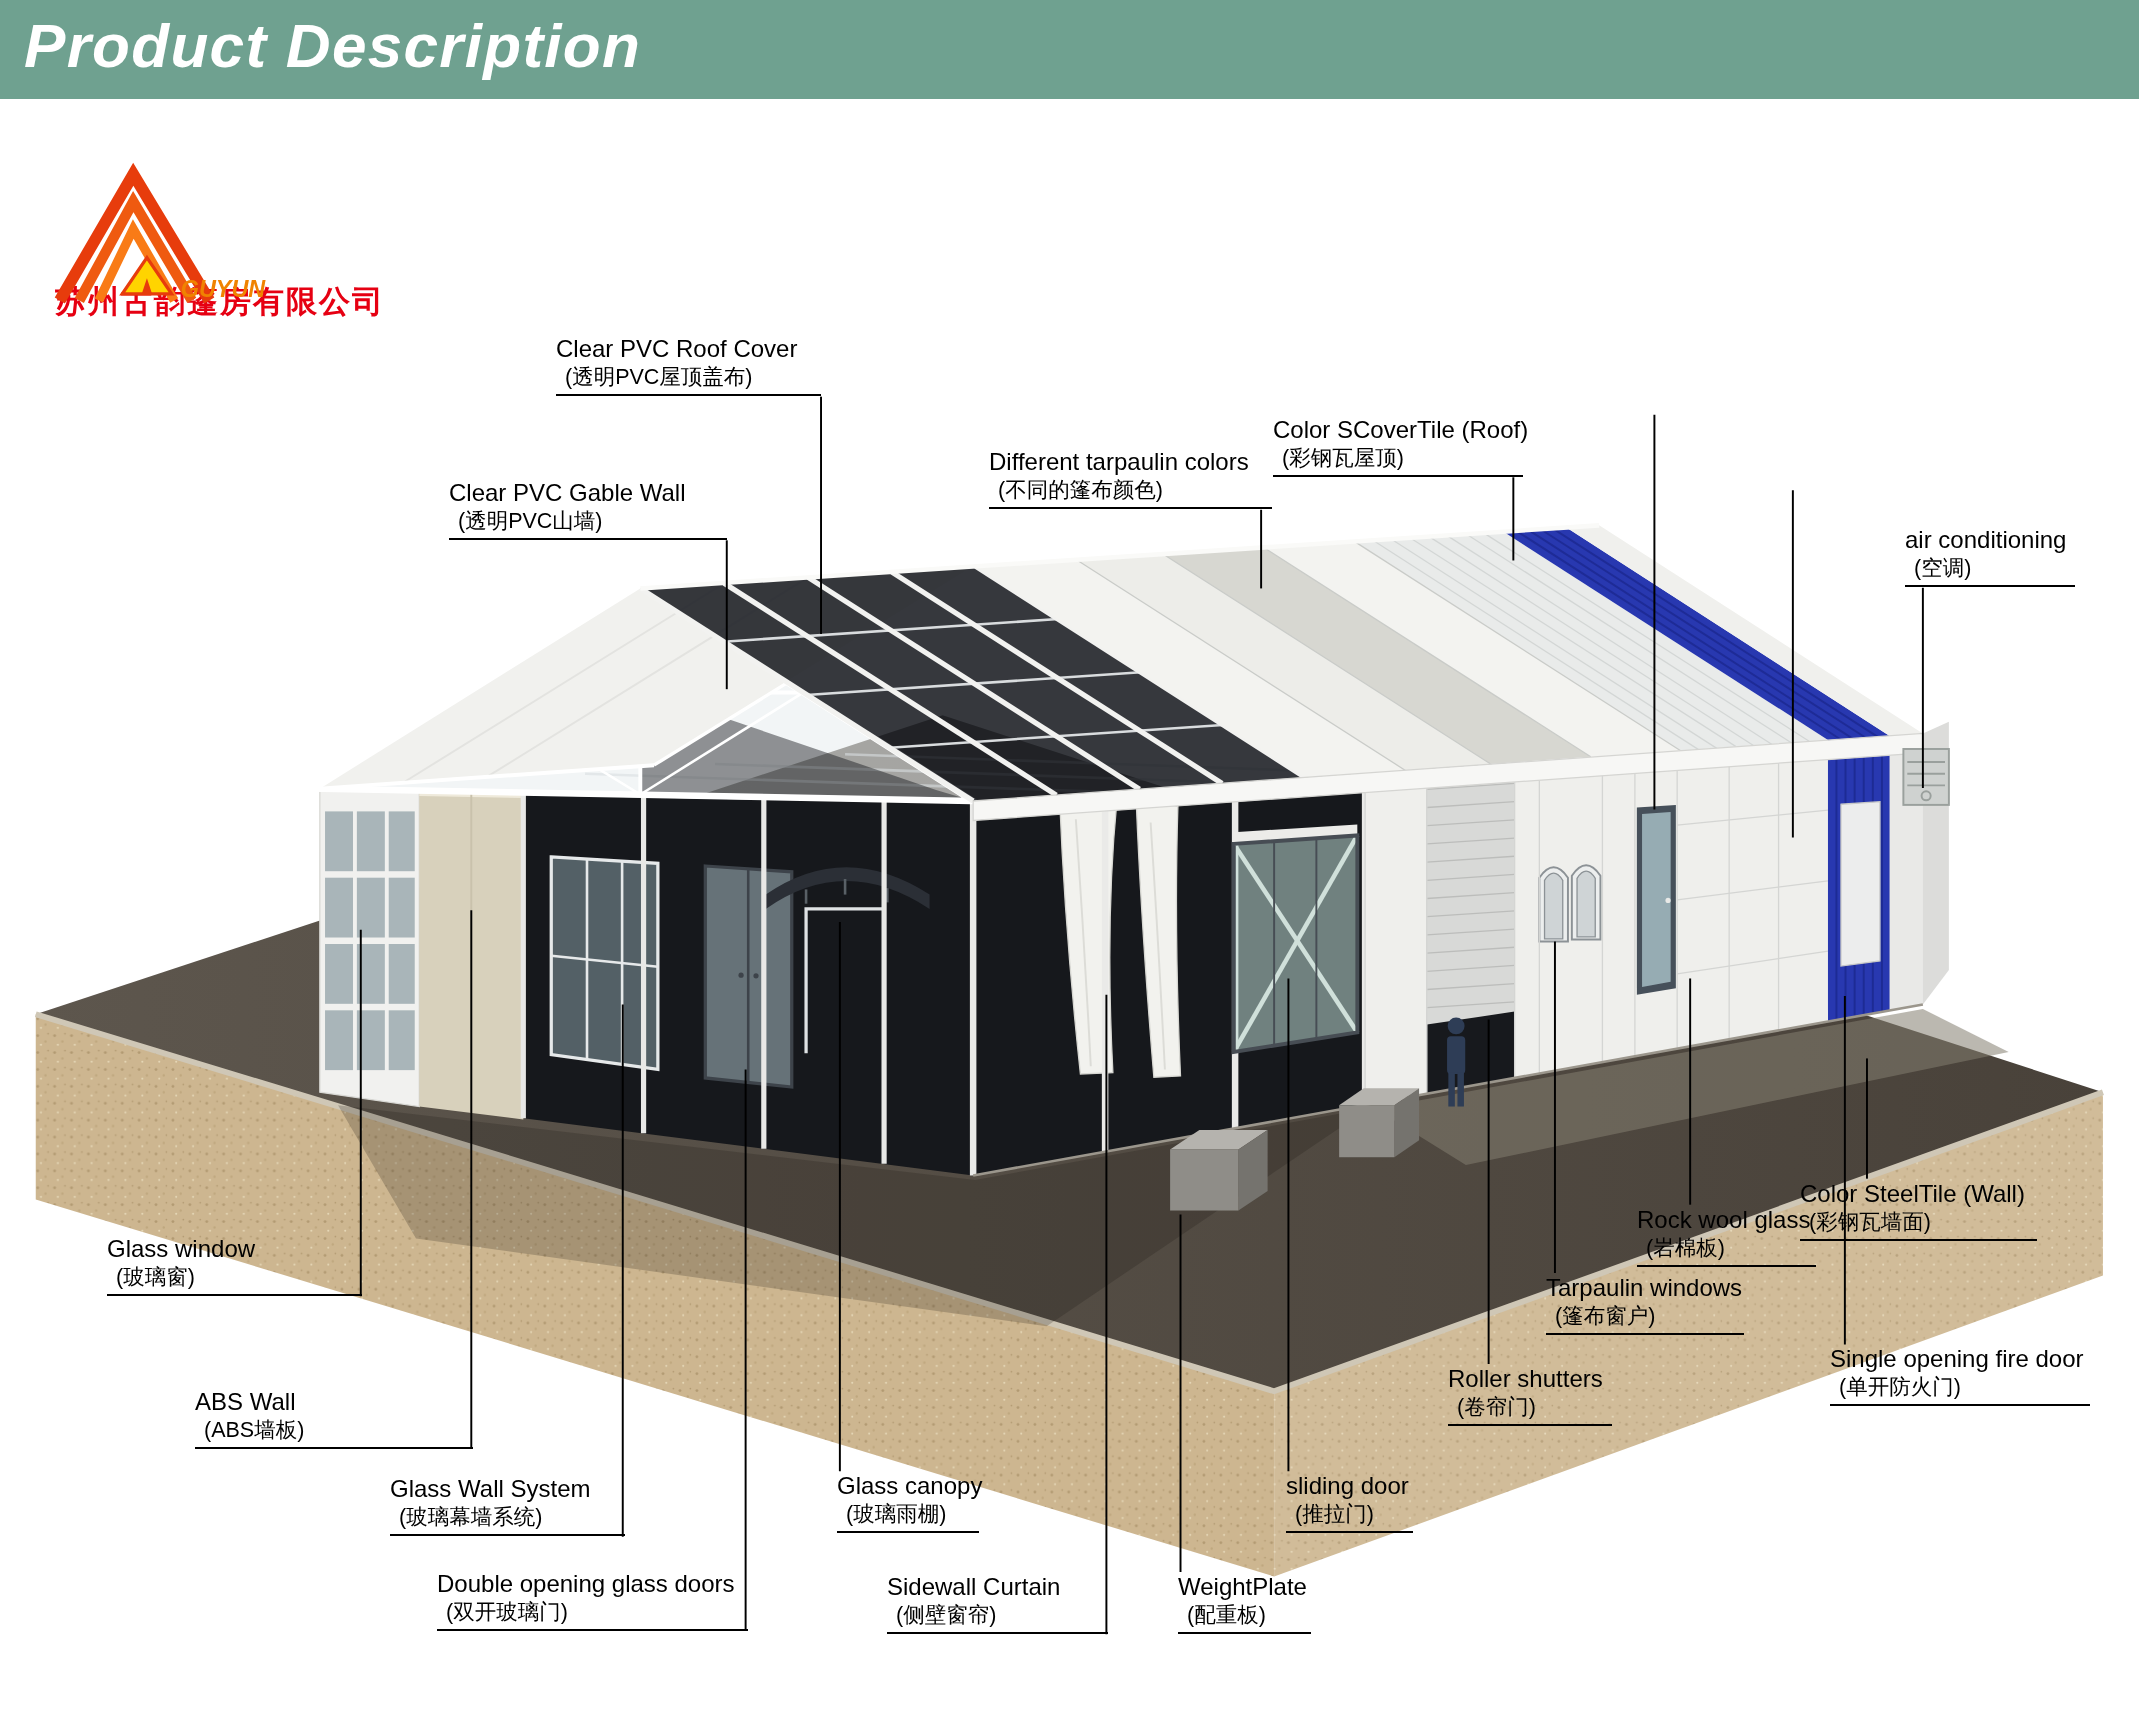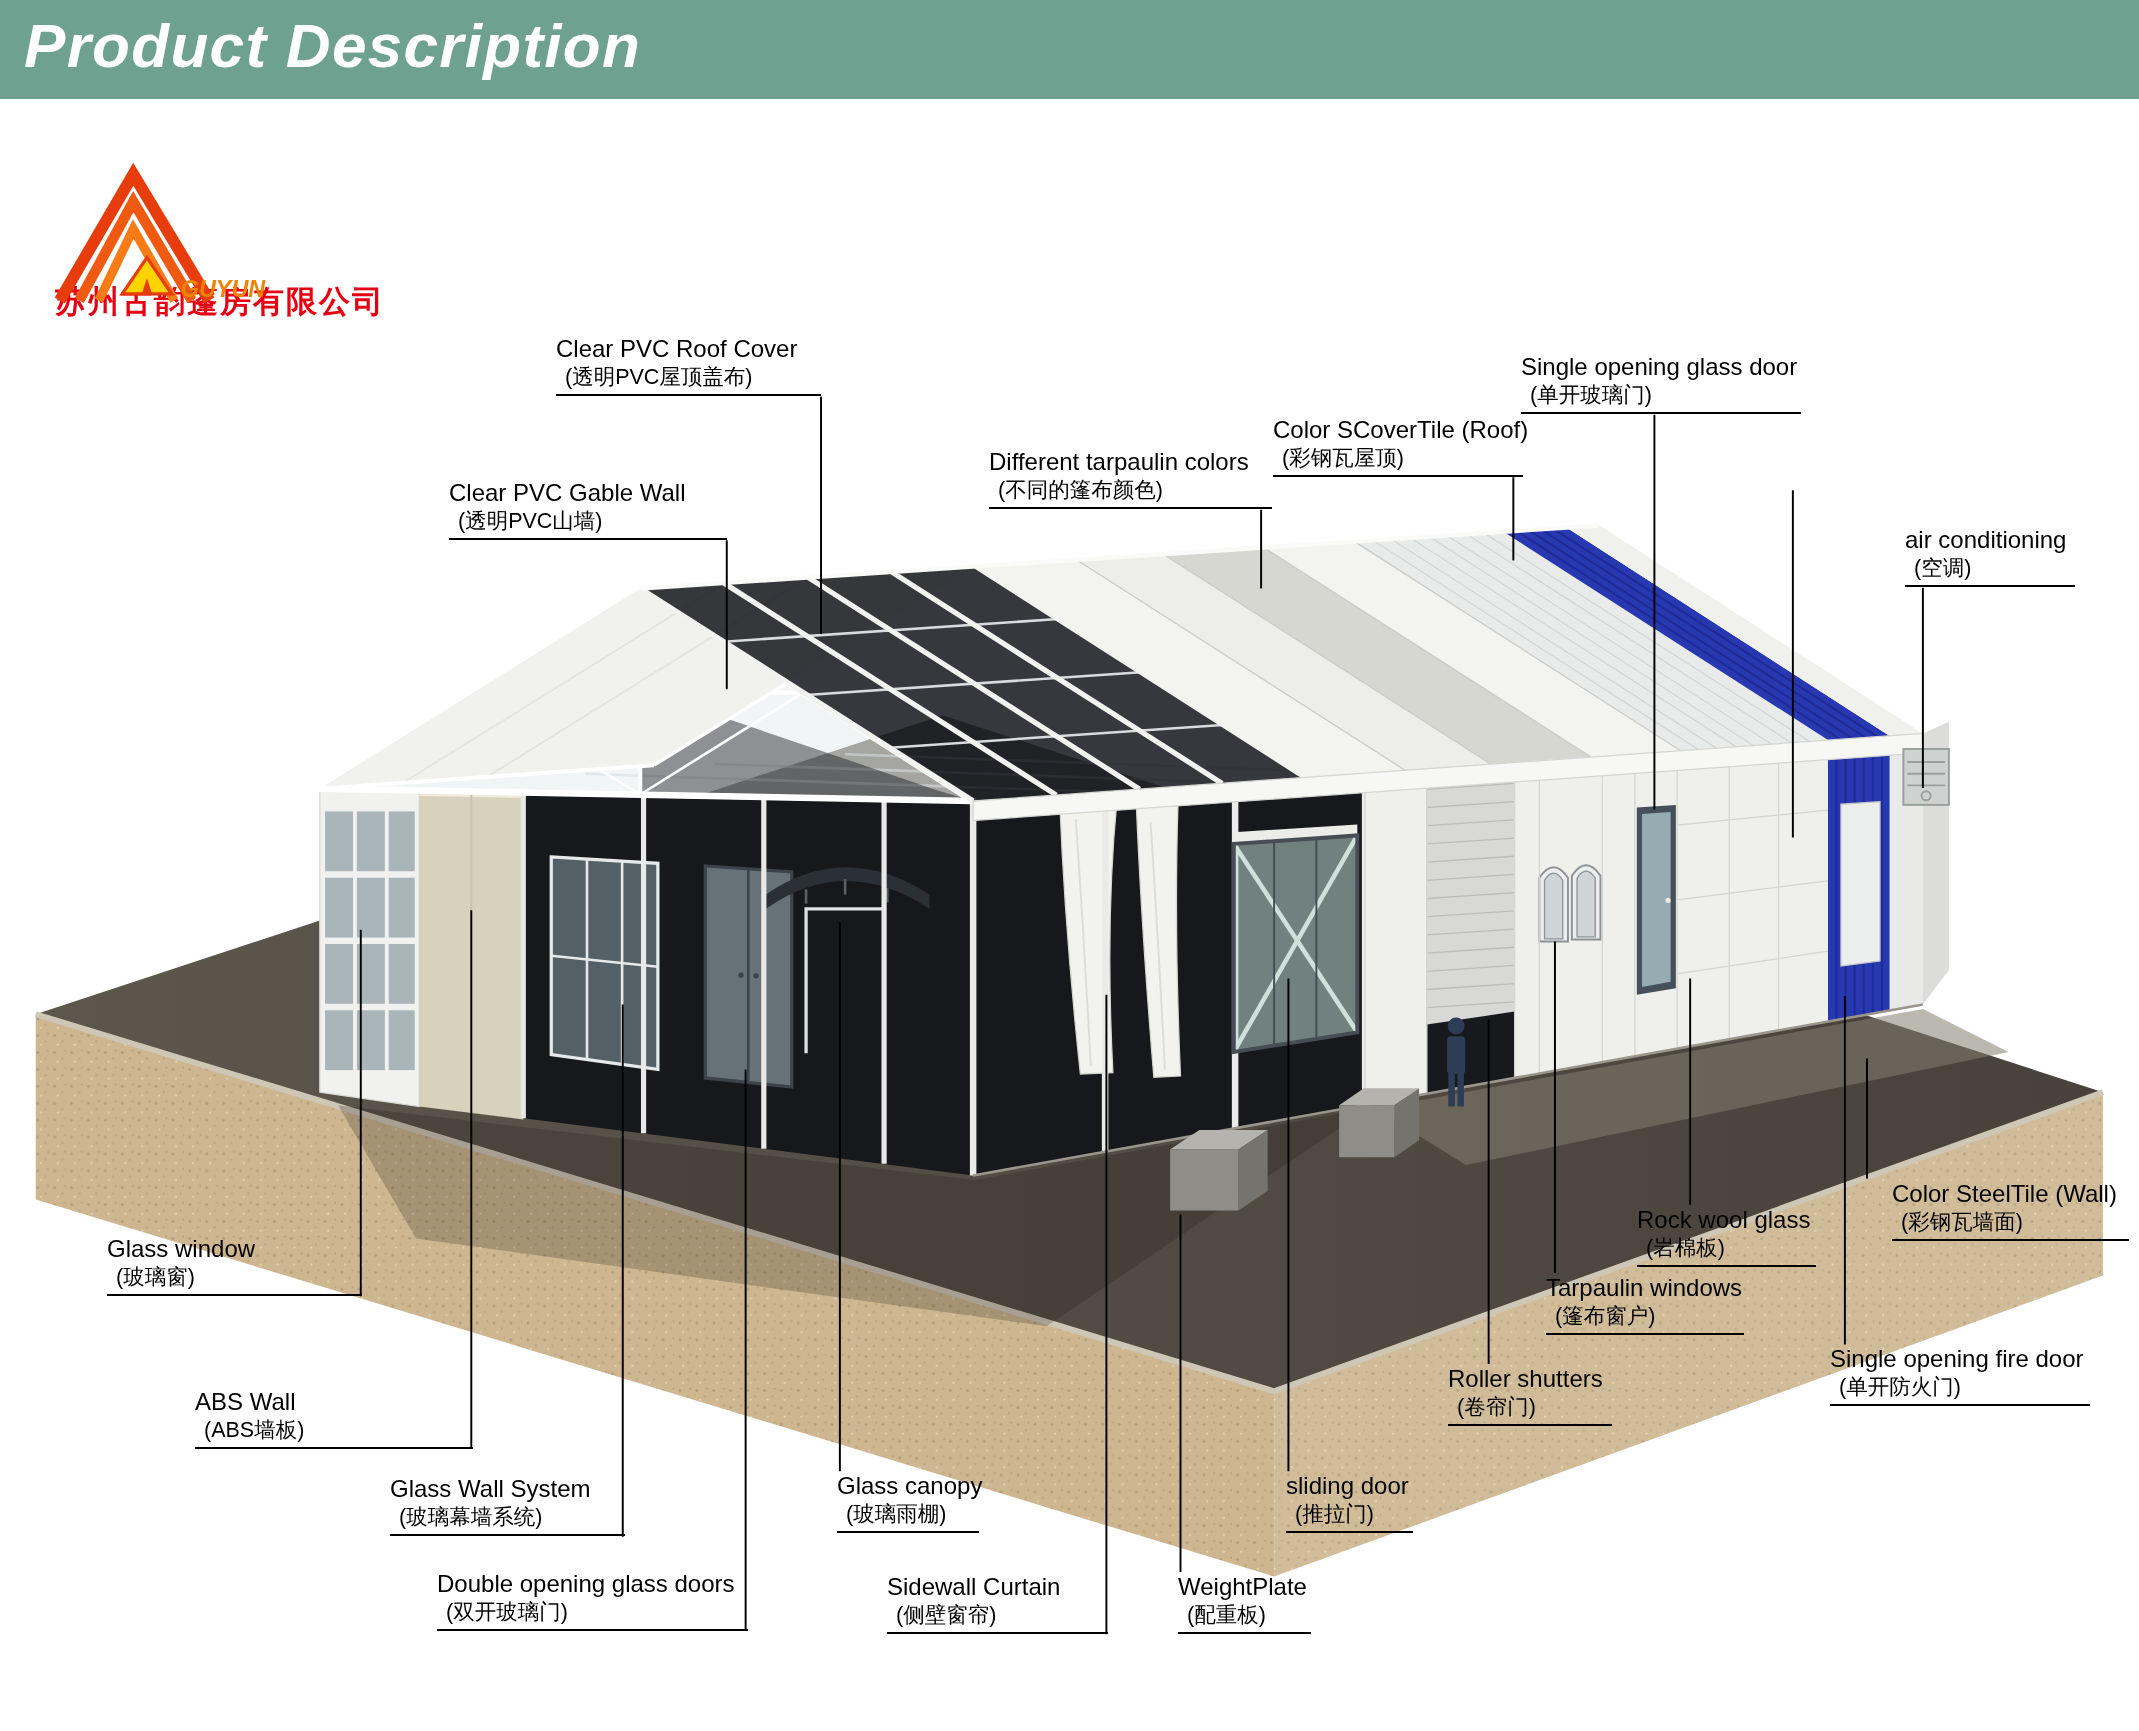--- a/index.html
+++ b/index.html
@@ -355,24 +355,20 @@
     <span class="cn">(透明PVC山墙)</span>
   </div>
   <div class="callout" style="left:989px;top:447px;width:283px">
     <span class="en">Different tarpaulin colors</span>
     <span class="cn">(不同的篷布颜色)</span>
   </div>
   <div class="callout" style="left:1273px;top:415px;width:250px">
     <span class="en">Color SCoverTile (Roof)</span>
     <span class="cn">(彩钢瓦屋顶)</span>
   </div>
-  <div class="callout" style="left:1521px;top:352px;width:280px">
-    <span class="en">Single opening glass door</span>
-    <span class="cn">(单开玻璃门)</span>
-  </div>
   <div class="callout" style="left:1905px;top:525px;width:170px">
     <span class="en">air conditioning</span>
     <span class="cn">(空调)</span>
   </div>
   <div class="callout" style="left:107px;top:1234px;width:255px">
     <span class="en">Glass window</span>
     <span class="cn">(玻璃窗)</span>
   </div>
   <div class="callout" style="left:195px;top:1387px;width:278px">
     <span class="en">ABS Wall</span>
@@ -407,21 +403,21 @@
     <span class="cn">(卷帘门)</span>
   </div>
   <div class="callout" style="left:1546px;top:1273px;width:198px">
     <span class="en">Tarpaulin windows</span>
     <span class="cn">(篷布窗户)</span>
   </div>
   <div class="callout" style="left:1637px;top:1205px;width:179px">
     <span class="en">Rock wool glass</span>
     <span class="cn">(岩棉板)</span>
   </div>
-  <div class="callout" style="left:1892px;top:1179px;width:237px">
+  <div class="callout" style="left:1800px;top:1179px;width:237px">
     <span class="en">Color SteelTile (Wall)</span>
     <span class="cn">(彩钢瓦墙面)</span>
   </div>
   <div class="callout" style="left:1830px;top:1344px;width:260px">
     <span class="en">Single opening fire door</span>
     <span class="cn">(单开防火门)</span>
   </div>
 
 </div>
 

